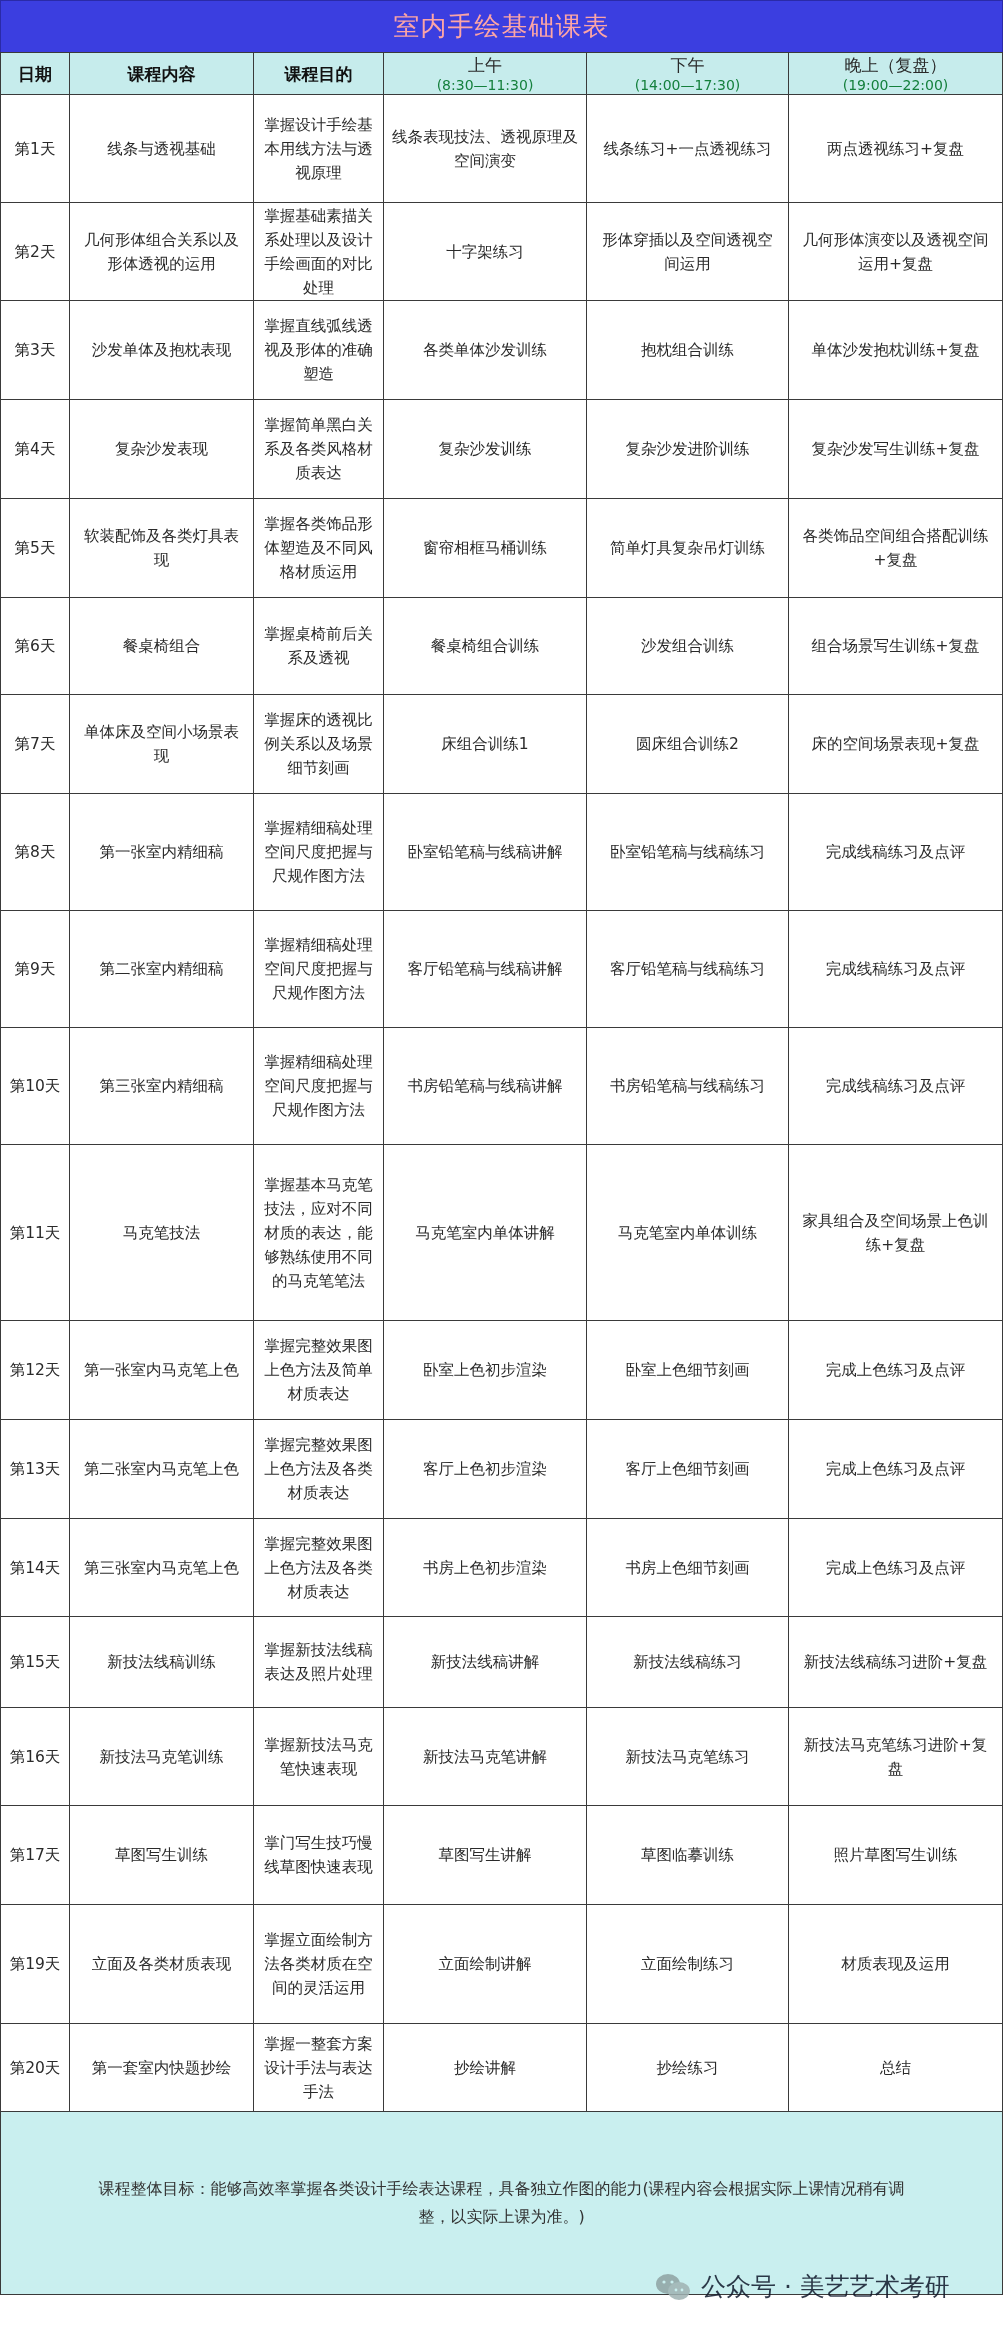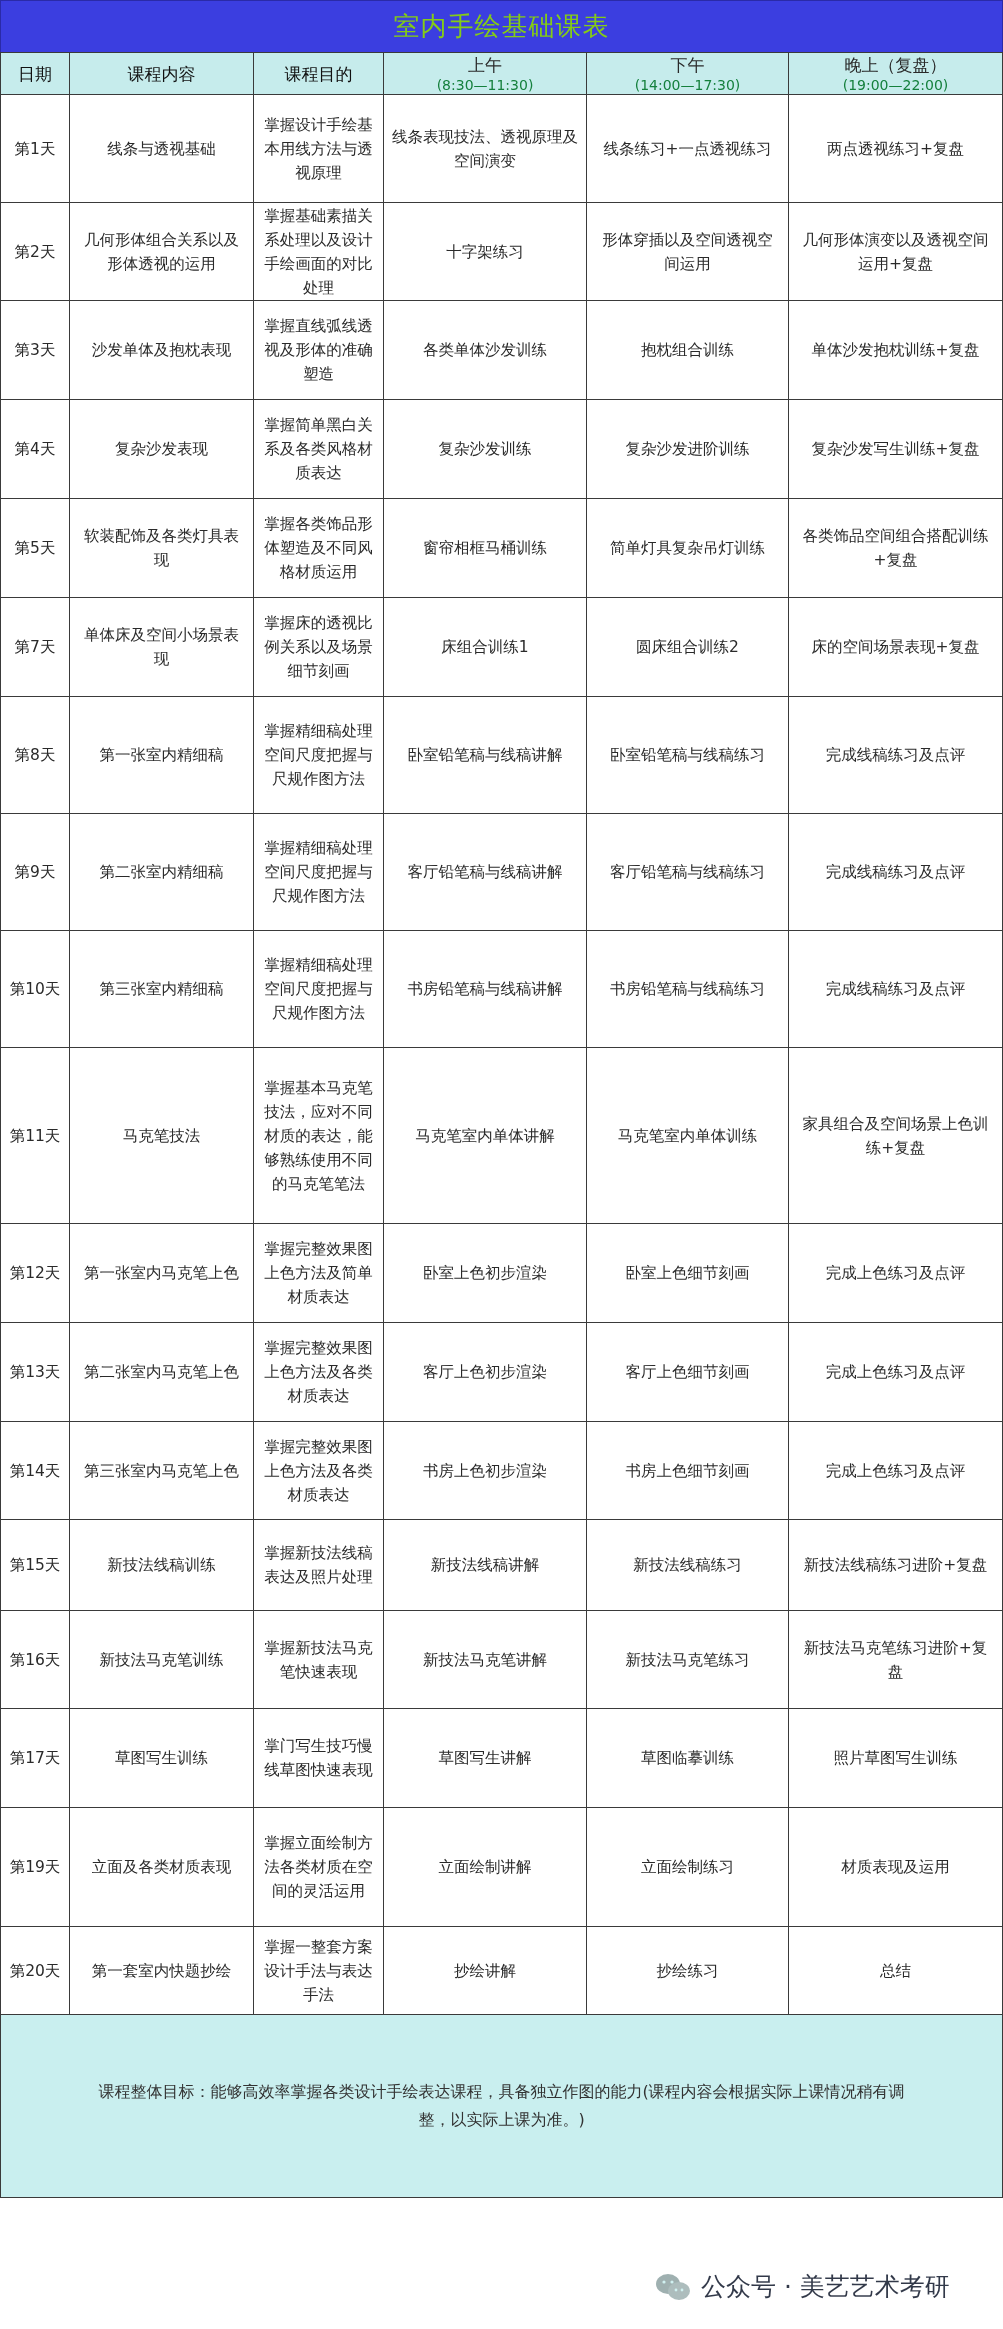--- a/index.html
+++ b/index.html
@@ -2,32 +2,32 @@
 <html><head>
 <meta charset="utf-8">
 <style>
   html, body { margin:0; padding:0; background:#ffffff; }
   body { width:1003px; height:2329px; overflow:hidden; font-family:"DejaVu Sans", sans-serif; color:#222; }
   .sheet { position:relative; width:1003px; height:2329px; }
   .title-bar {
     position:absolute; left:0; top:0; width:1001px; height:51px;
     background:#3b3ee0; border:1px solid #2a2aa8;
     display:flex; align-items:center; justify-content:center;
-    color:#84cc16; font-size:26px; letter-spacing:1px;
+    color:#fca5a5; font-size:26px; letter-spacing:1px;
   }
   table.sched {
     position:absolute; left:0; top:52px; width:1002px;
     border-collapse:collapse; table-layout:fixed;
   }
   table.sched td, table.sched th {
     border:1.5px solid #3a3a3a; text-align:center; vertical-align:middle;
     padding:0 8px; font-size:15.5px; line-height:24px; color:#2a2a2a; font-weight:normal;
   }
   table.sched th { background:#c6ecec; font-size:17px; line-height:22px; height:41px; }
-  table.sched th.bold { font-weight:normal; color:#111;margin-left:24px; }
+  table.sched th.bold { font-weight:bold; color:#111;margin-left:24px; }
   th .time-sub { display:block; font-size:14px; color:#15803d; line-height:18px; }
   td.day { padding:0 2px; font-size:15px; }
   td.goal { padding:0 10px; }
   .footer-row td { background:#c9efef; vertical-align:top; padding-top:10px; text-align:center; }
   .footer-text { font-size:16px; line-height:28px; color:#333; padding:0 80px 0 80px; }
   .watermark {
     position:absolute; left:655px; top:2270px; display:flex; align-items:center;
     color:#0f172a; font-size:25px; opacity:0.85;
   }
   .wm-icon { width:36px; height:30px; margin-right:10px; position:relative; }
@@ -100,20 +100,28 @@
           <td>复杂沙发写生训练+复盘</td>
         </tr>
         <tr style="height: 99px;">
           <td class="day">第5天</td>
           <td>软装配饰及各类灯具表现</td>
           <td class="goal">掌握各类饰品形体塑造及不同风格材质运用</td>
           <td>窗帘相框马桶训练</td>
           <td>简单灯具复杂吊灯训练</td>
           <td>各类饰品空间组合搭配训练+复盘</td>
         </tr>
+        <tr style="height: 97px;">
+          <td class="day">第6天</td>
+          <td>餐桌椅组合</td>
+          <td class="goal">掌握桌椅前后关系及透视</td>
+          <td>餐桌椅组合训练</td>
+          <td>沙发组合训练</td>
+          <td>组合场景写生训练+复盘</td>
+        </tr>
         <tr style="height: 99px;">
           <td class="day">第7天</td>
           <td>单体床及空间小场景表现</td>
           <td class="goal">掌握床的透视比例关系以及场景细节刻画</td>
           <td>床组合训练1</td>
           <td>圆床组合训练2</td>
           <td>床的空间场景表现+复盘</td>
         </tr>
         <tr style="height: 117px;">
           <td class="day">第8天</td>

